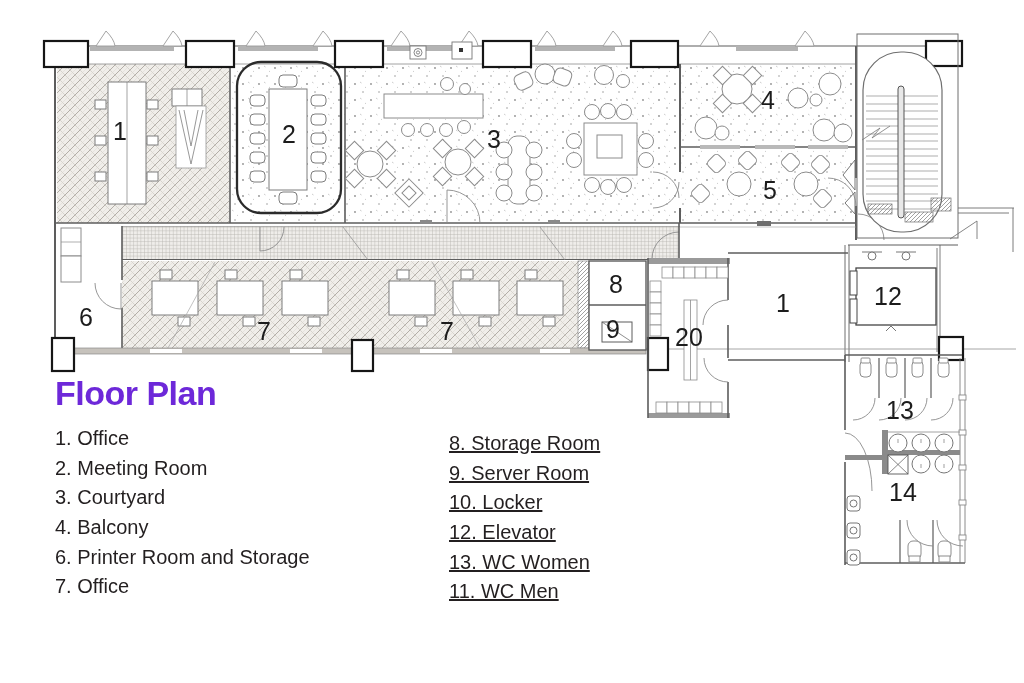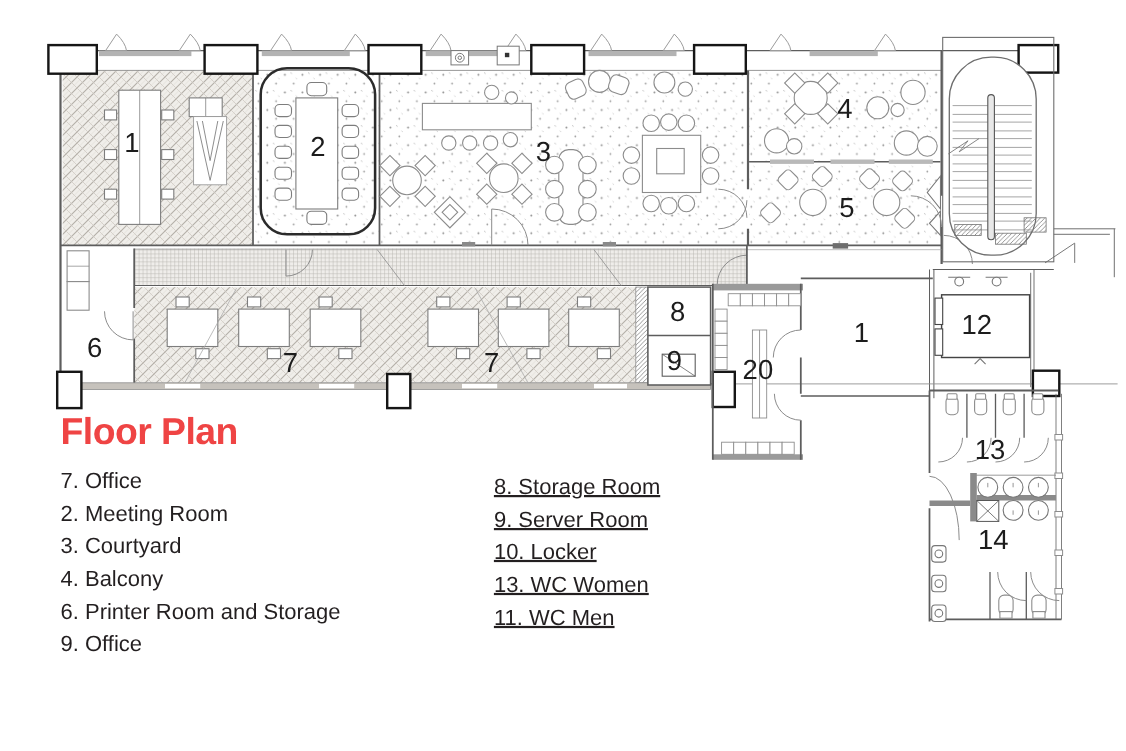--- a/index.html
+++ b/index.html
@@ -2,21 +2,21 @@
 <html><head>
 <meta charset="utf-8">
 <style>
   html,body{margin:0;padding:0;background:#fff;}
   .stage{position:relative;width:1024px;height:683px;background:#fff;overflow:hidden;
          font-family:"Liberation Sans", sans-serif;color:#231f20;}
   .stage svg{position:absolute;left:0;top:0;}
   .rlabel{position:absolute;transform:translate(-50%,-50%);font-size:25px;font-weight:400;
           color:#1c1c1c;white-space:nowrap;line-height:1;}
   .title{position:absolute;left:55px;top:374px;font-size:34px;font-weight:700;
-         letter-spacing:-0.5px;color:#ef4444;}
+         letter-spacing:-0.5px;color:#6d28d9;}
   .legend{position:absolute;font-size:20px;color:#231f20;}
   .legend .legend-item{height:29.7px;line-height:29.7px;white-space:nowrap;}
   .legend-left{left:55px;top:424px;}
   .legend-right{left:449px;top:429px;text-decoration:underline;}
 </style>
 </head>
 <body>
 
 <div class="stage">
 
@@ -410,29 +410,30 @@
   <div class="rlabel" style="left:689px;top:337px">20</div>
   <div class="rlabel" style="left:783px;top:303px">1</div>
   <div class="rlabel" style="left:888px;top:296px">12</div>
   <div class="rlabel" style="left:900px;top:410px">13</div>
   <div class="rlabel" style="left:903px;top:492px">14</div>
 </div>
 
 <div class="title">Floor Plan</div>
 
 <div class="legend legend-left">
-  <div class="legend-item">7. Office</div>
+  <div class="legend-item">1. Office</div>
   <div class="legend-item">2. Meeting Room</div>
   <div class="legend-item">3. Courtyard</div>
   <div class="legend-item">4. Balcony</div>
   <div class="legend-item">6. Printer Room and Storage</div>
-  <div class="legend-item">9. Office</div>
+  <div class="legend-item">7. Office</div>
 </div>
 
 <div class="legend legend-right">
   <div class="legend-item">8. Storage Room</div>
   <div class="legend-item">9. Server Room</div>
   <div class="legend-item">10. Locker</div>
+  <div class="legend-item">12. Elevator</div>
   <div class="legend-item">13. WC Women</div>
   <div class="legend-item">11. WC Men</div>
 </div>
 
 </div>
 
 </body></html>

